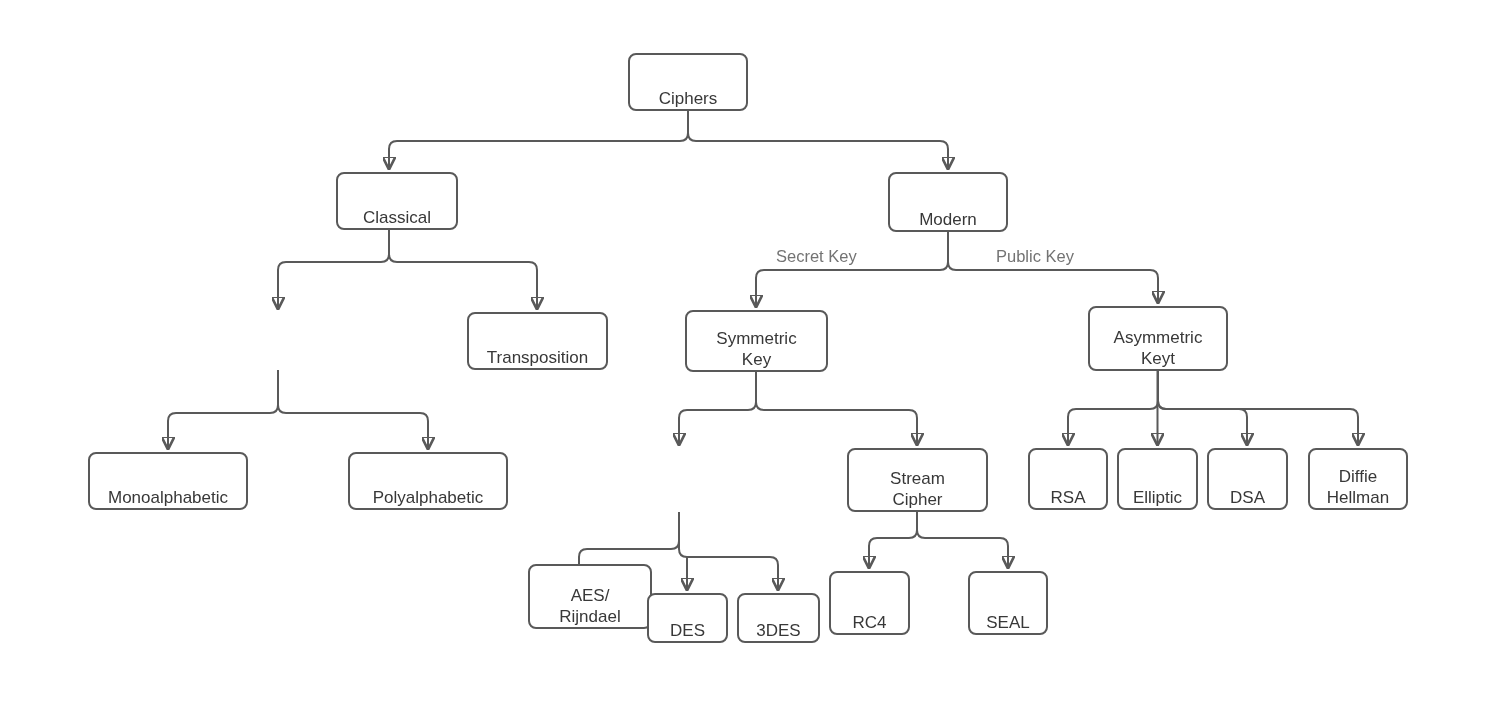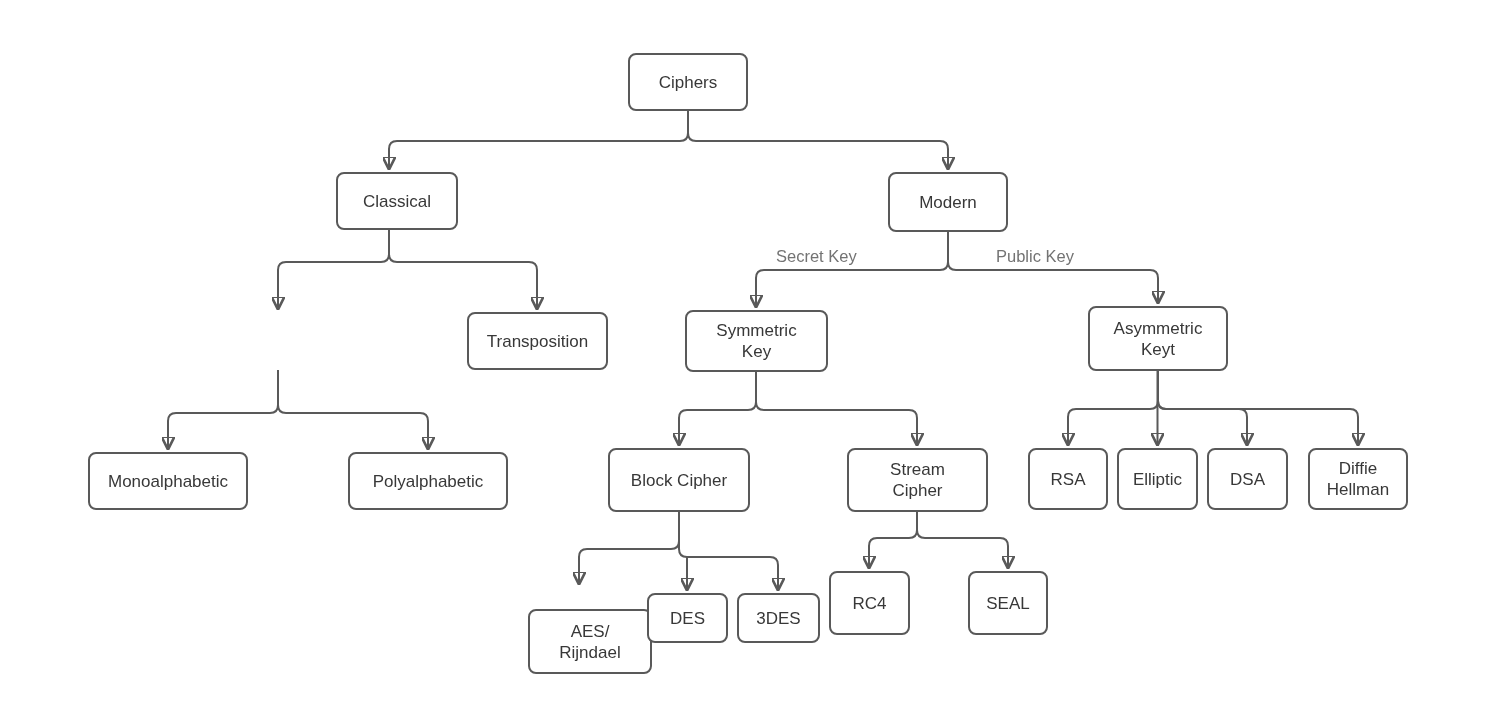--- a/index.html
+++ b/index.html
@@ -22,21 +22,21 @@
     stroke: #595959;
     stroke-width: 2;
   }
   .node {
     position: absolute;
     box-sizing: border-box;
     background: #ffffff;
     border: 2.5px solid #595959;
     border-radius: 8px;
     display: flex;
-    align-items: center;
+    align-items: flex-end;
     justify-content: center;
     color: #383838;
     font-size: 17px;
     line-height: 21px;
     text-align: center;
   }
   .node .lbl { display: inline-block; }
   .node.wrap-95  .lbl { max-width: 95px;  }
   .node.wrap-100 .lbl { max-width: 102px; }
   .node.wrap-70  .lbl { max-width: 72px;  }
@@ -109,23 +109,20 @@
   </div>
 
   <div class="node" style="left:88px;top:452px;width:160px;height:58px">
     <span class="lbl">Monoalphabetic</span>
   </div>
 
   <div class="node" style="left:348px;top:452px;width:160px;height:58px">
     <span class="lbl">Polyalphabetic</span>
   </div>
 
-  <div class="node" style="left:608px;top:448px;width:142px;height:64px">
-    <span class="lbl">Block Cipher</span>
-  </div>
 
   <div class="node wrap-70" style="left:847px;top:448px;width:141px;height:64px">
     <span class="lbl">Stream Cipher</span>
   </div>
 
   <div class="node" style="left:1028px;top:448px;width:80px;height:62px">
     <span class="lbl">RSA</span>
   </div>
 
   <div class="node" style="left:1117px;top:448px;width:81px;height:62px">
@@ -133,21 +130,21 @@
   </div>
 
   <div class="node" style="left:1207px;top:448px;width:81px;height:62px">
     <span class="lbl">DSA</span>
   </div>
 
   <div class="node wrap-70" style="left:1308px;top:448px;width:100px;height:62px">
     <span class="lbl">Diffie Hellman</span>
   </div>
 
-  <div class="node wrap-70" style="left:528px;top:609px;width:124px;height:65px">
+  <div class="node wrap-70" style="left:528px;top:564px;width:124px;height:65px">
     <span class="lbl">AES/ Rijndael</span>
   </div>
 
   <div class="node" style="left:647px;top:593px;width:81px;height:50px">
     <span class="lbl">DES</span>
   </div>
 
   <div class="node" style="left:737px;top:593px;width:83px;height:50px">
     <span class="lbl">3DES</span>
   </div>

